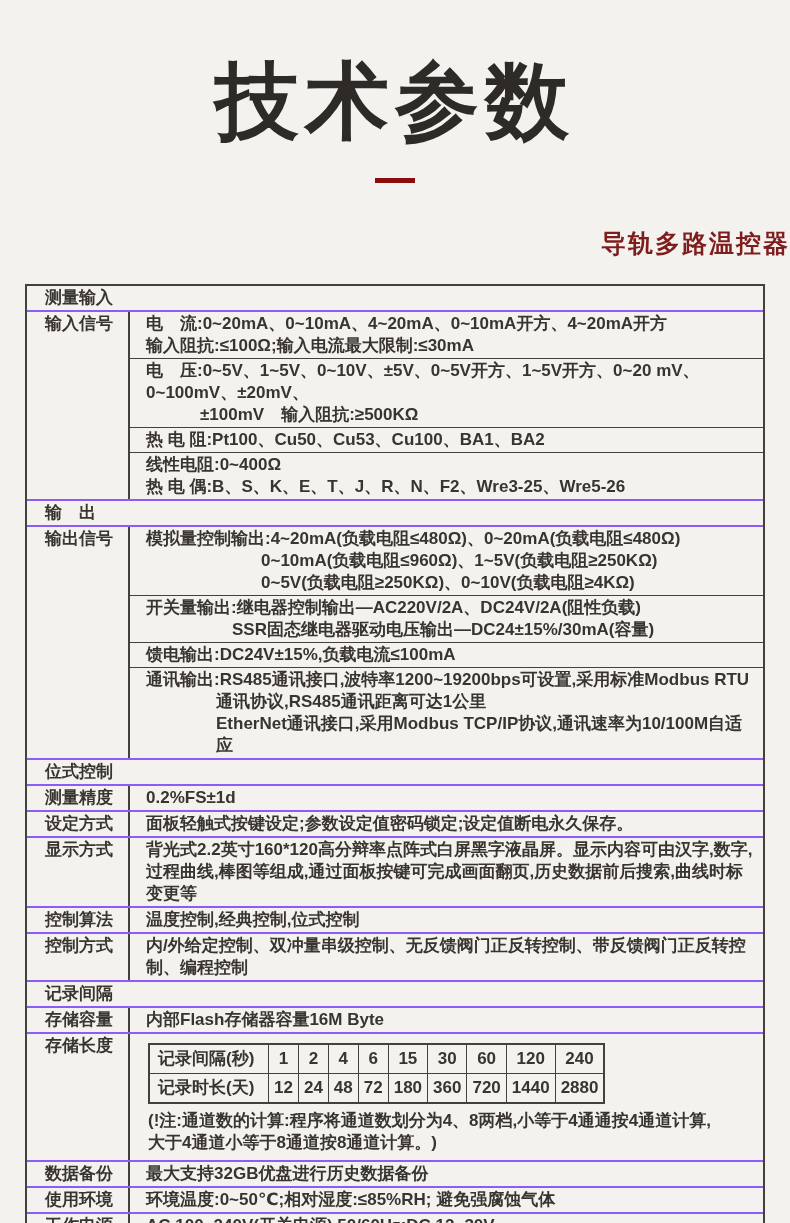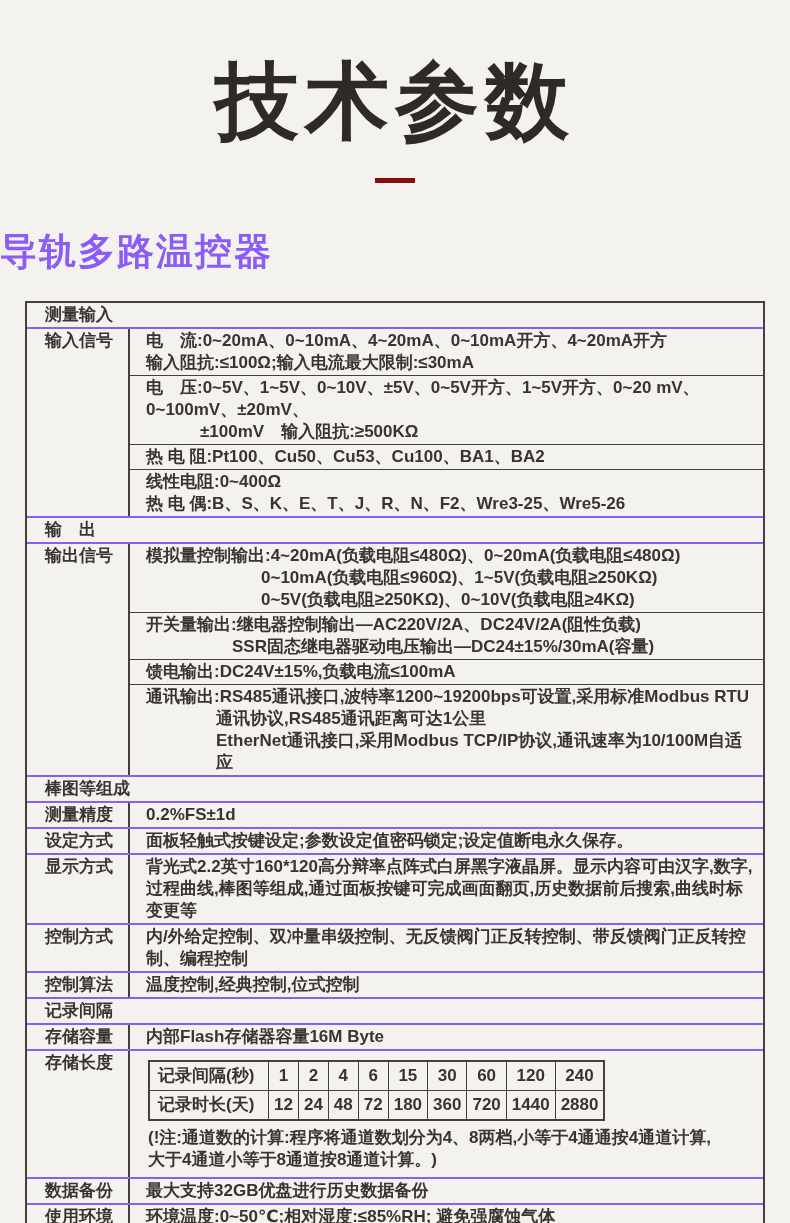--- a/index.html
+++ b/index.html
@@ -21,24 +21,24 @@
     font-weight:900;
     color:#2d2a27;
     letter-spacing:6px;
   }
   .divider {
     width:40px; height:5px;
     margin:30px auto 0;
   }
   .subtitle {
     margin:44px 0 0;
-    text-align:left;
-    font-size:37px;
+    text-align:right;
+    font-size:25px;
     font-weight:bold;
-    color:#8b5cf6;
+    color:#7f1d1d;
     letter-spacing:2px;
   }
 
   
   .spec-table {
     margin:24px 25px 0 25px;
     border:2px solid #46403a;
     font-size:17px;
     font-weight:600;
     line-height:22px;
@@ -144,42 +144,42 @@
         </div>
         <div class="subcell">
           <div class="line">通讯输出:RS485通讯接口,波特率1200~19200bps可设置,采用标准Modbus RTU</div>
           <div class="line in70">通讯协议,RS485通讯距离可达1公里</div>
           <div class="line in70">EtherNet通讯接口,采用Modbus TCP/IP协议,通讯速率为10/100M自适应</div>
         </div>
       </div>
     </div>
 
     <div class="row section">
-      <span>棒图等组成</span>
+      <span>位式控制</span>
     </div>
 
     <div class="row">
       <div class="label-cell">测量精度</div>
       <div class="value-cell">0.2%FS±1d</div>
     </div>
     <div class="row">
       <div class="label-cell">设定方式</div>
       <div class="value-cell">面板轻触式按键设定;参数设定值密码锁定;设定值断电永久保存。</div>
     </div>
     <div class="row">
       <div class="label-cell">显示方式</div>
       <div class="value-cell">背光式2.2英寸160*120高分辩率点阵式白屏黑字液晶屏。显示内容可由汉字,数字,过程曲线,棒图等组成,通过面板按键可完成画面翻页,历史数据前后搜索,曲线时标变更等</div>
     </div>
     <div class="row">
+      <div class="label-cell">控制算法</div>
+      <div class="value-cell">温度控制,经典控制,位式控制</div>
+    </div>
+    <div class="row">
       <div class="label-cell">控制方式</div>
       <div class="value-cell">内/外给定控制、双冲量串级控制、无反馈阀门正反转控制、带反馈阀门正反转控制、编程控制</div>
-    </div>
-    <div class="row">
-      <div class="label-cell">控制算法</div>
-      <div class="value-cell">温度控制,经典控制,位式控制</div>
     </div>
     <div class="row">
       <div class="label-cell">记录间隔</div>
     </div>
     <div class="row">
       <div class="label-cell">存储容量</div>
       <div class="value-cell">内部Flash存储器容量16M Byte</div>
     </div>
 
     <div class="row">

